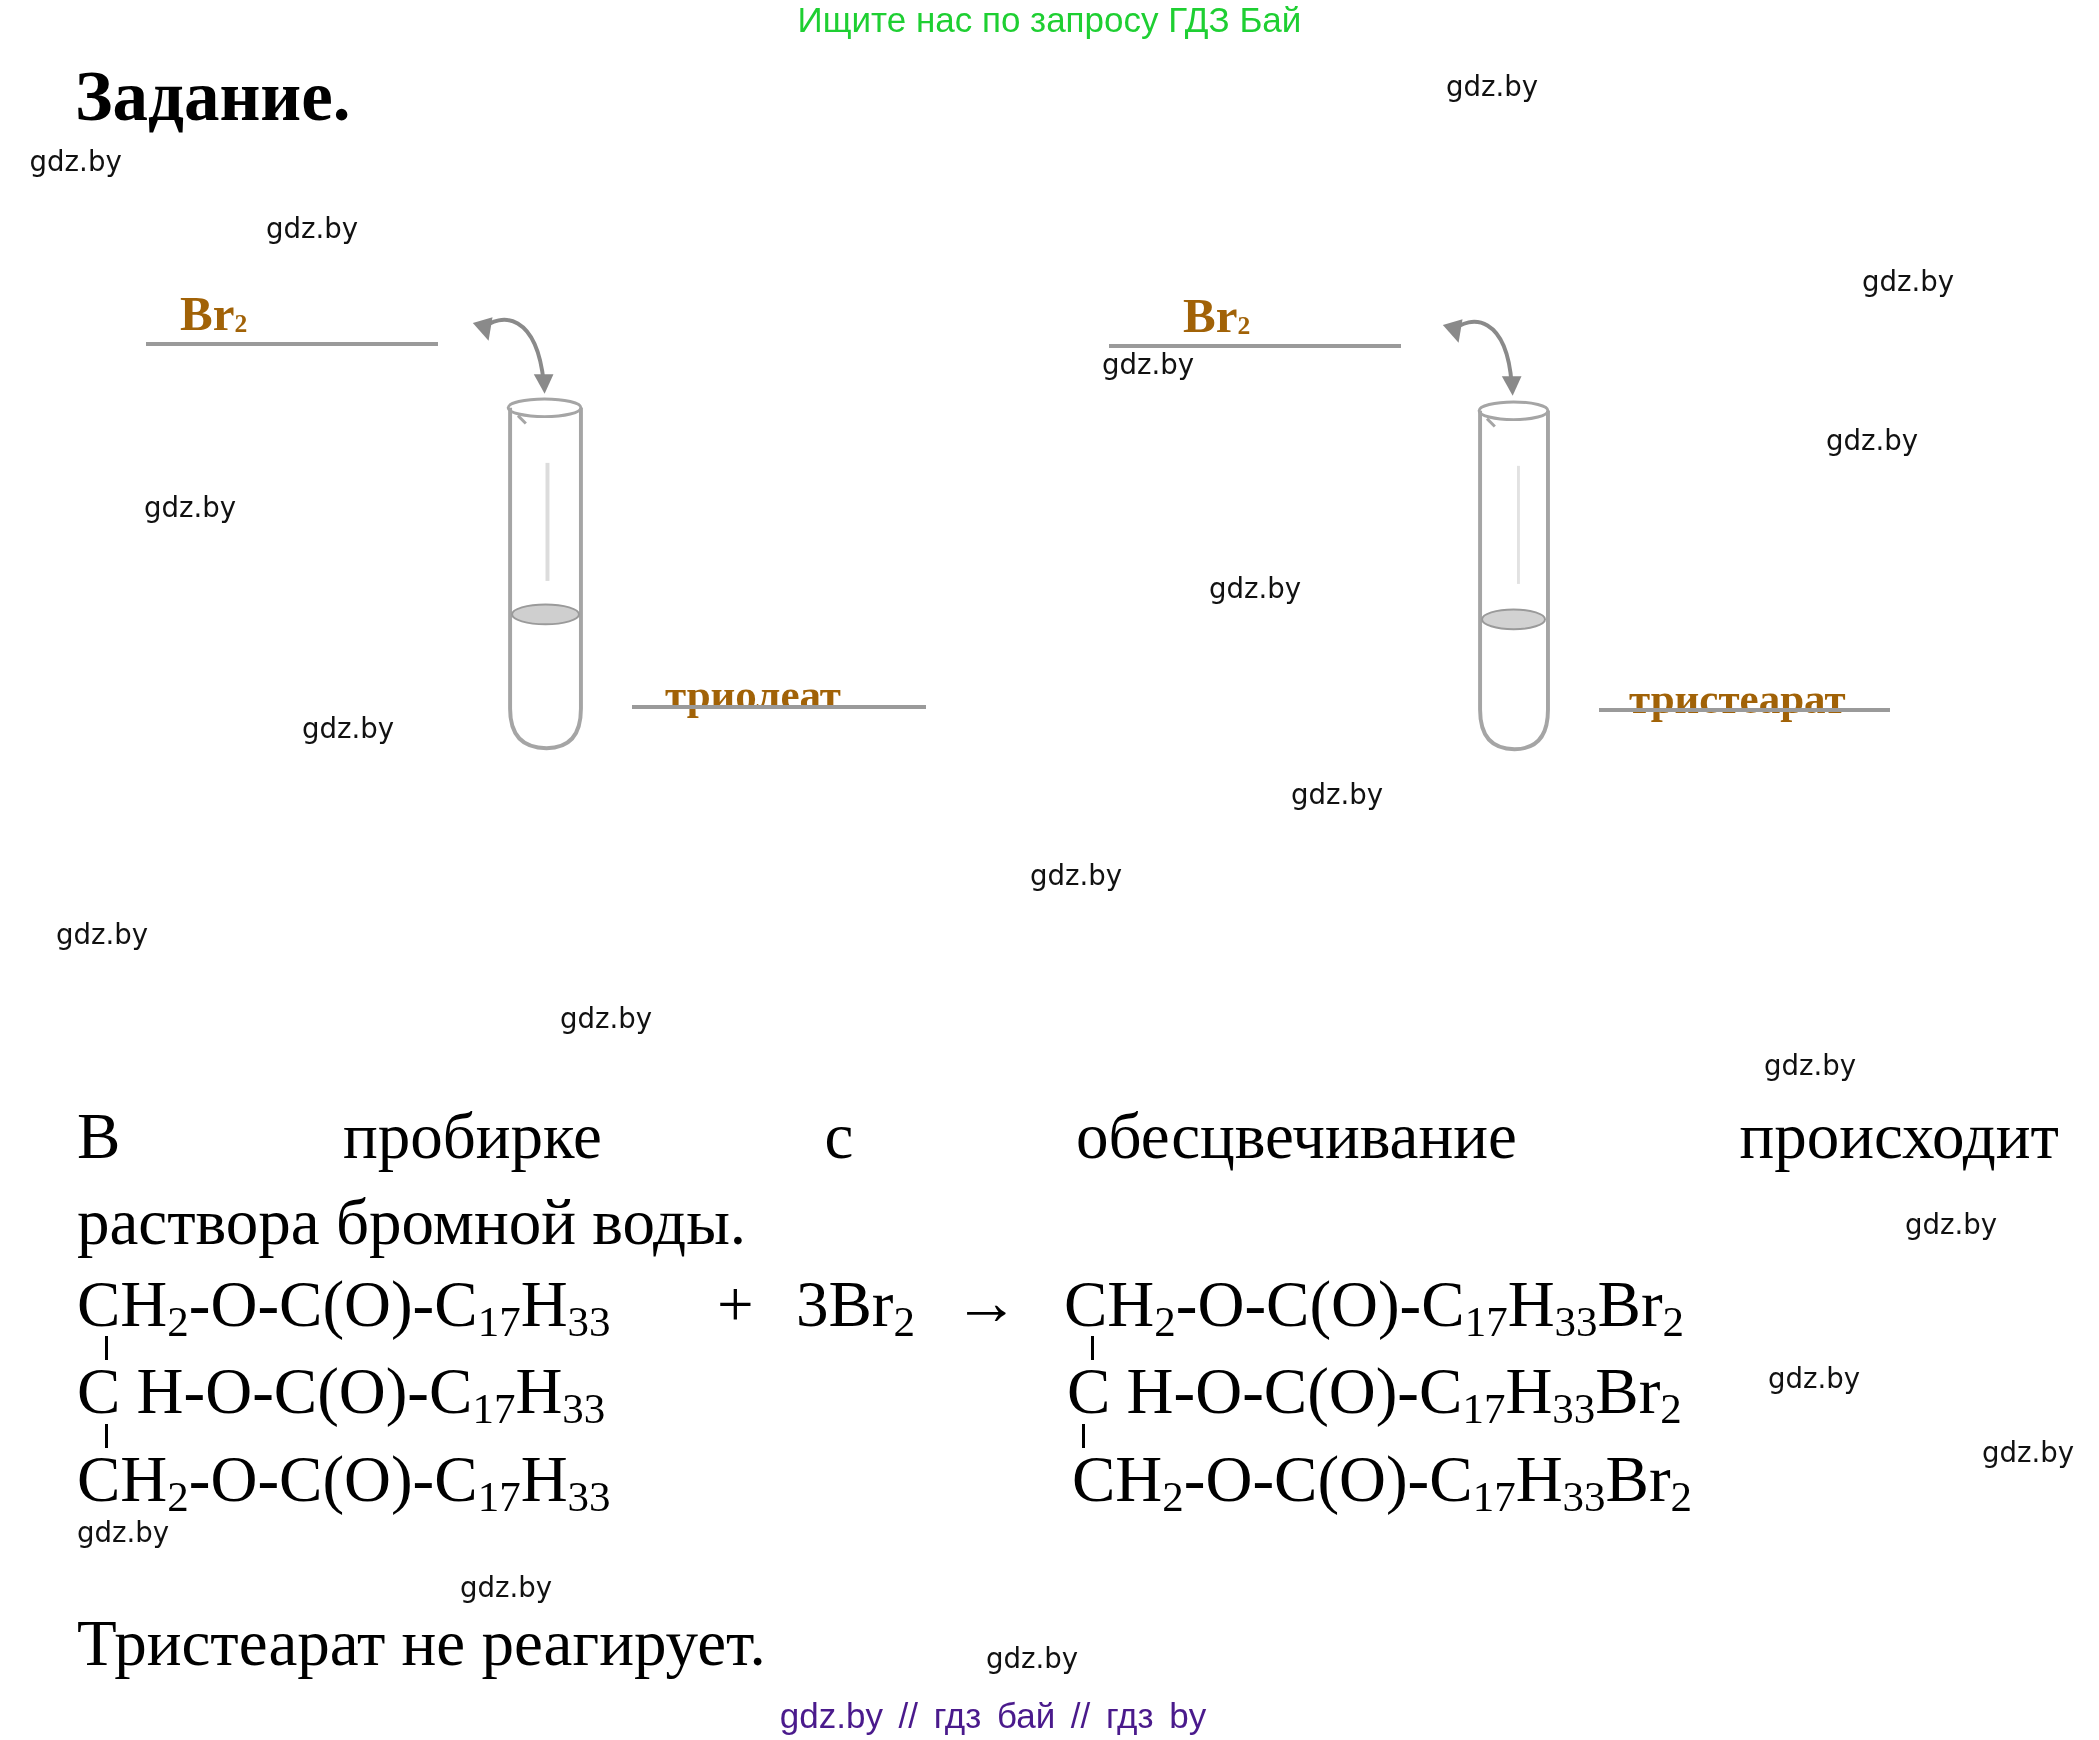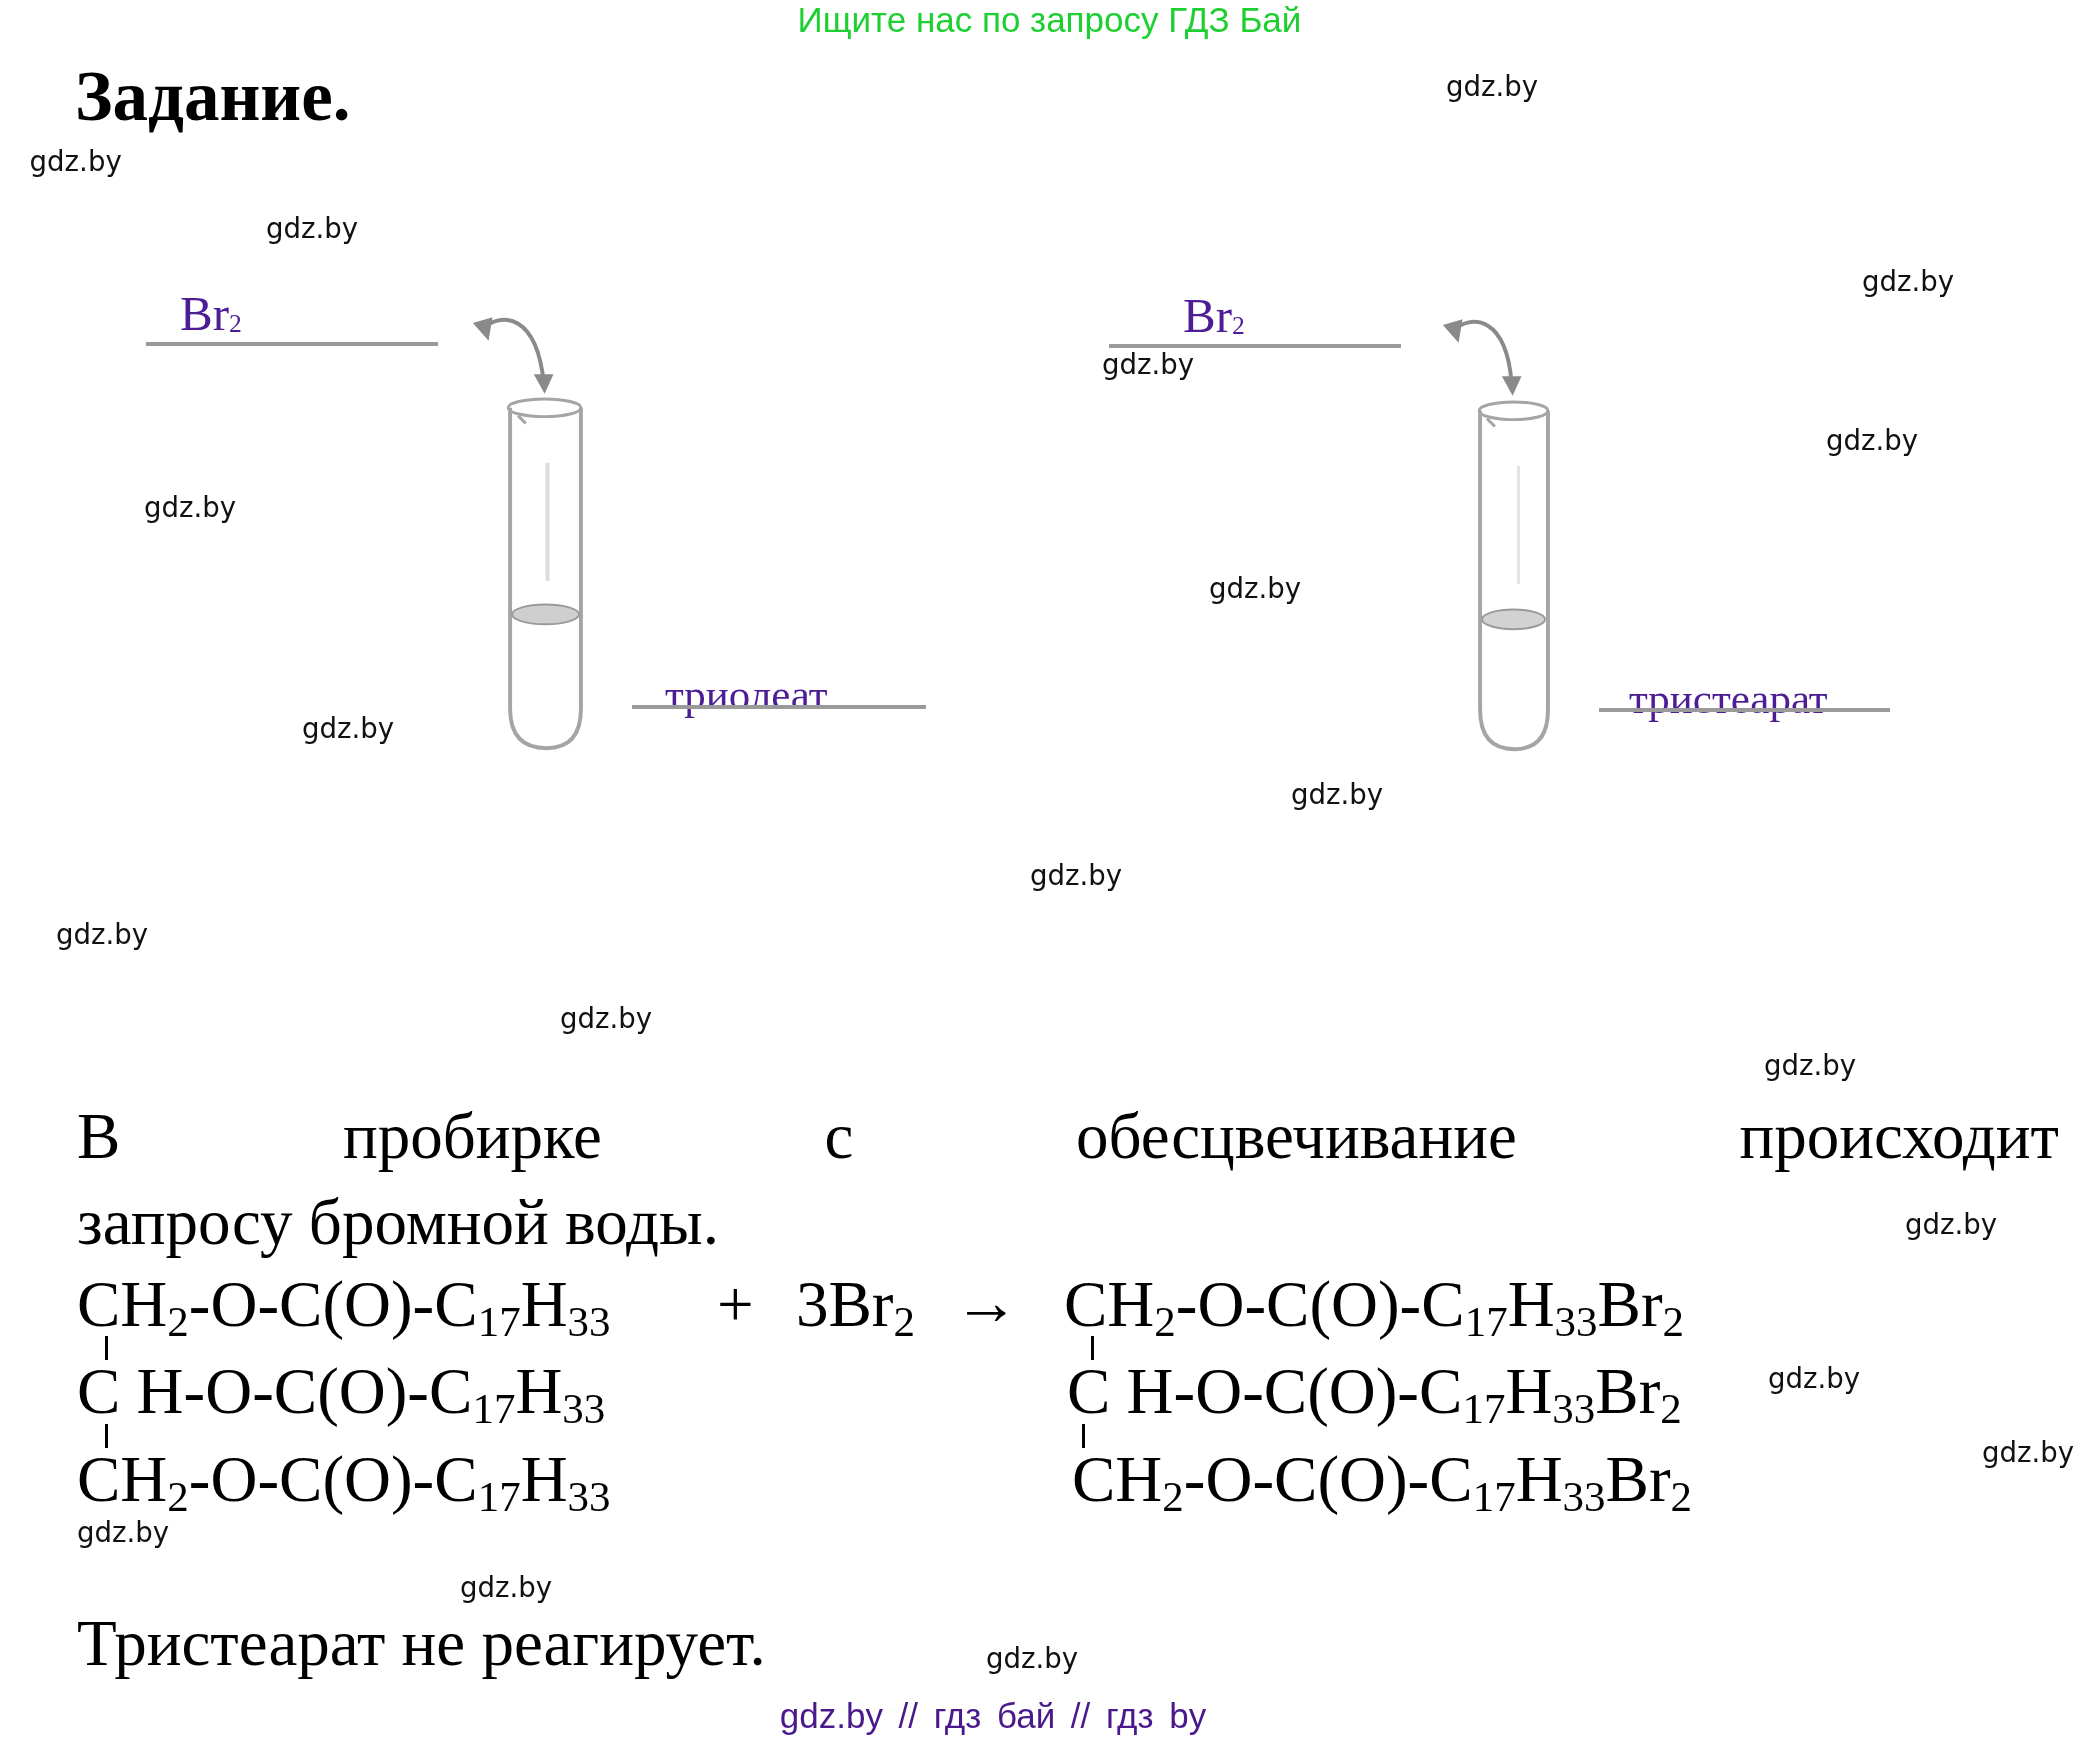--- a/index.html
+++ b/index.html
@@ -1,21 +1,21 @@
 <!DOCTYPE html>
 <html><head>
 <meta charset="utf-8">
 <style>
   html, body { margin:0; padding:0; background:#ffffff; }
   body { width:2099px; height:1741px; position:relative; overflow:hidden; }
   .abs { position:absolute; white-space:nowrap; }
   .header-banner { left:0; width:2099px; top:0; text-align:center; font-family:"Liberation Sans", sans-serif; font-size:35px; line-height:39px; color:#1ecf32; }
   .task-title { left:75px; top:57px; font-family:"Liberation Serif", serif; font-weight:bold; font-size:71px; line-height:79px; color:#000; }
   .wm { font-family:"DejaVu Sans", sans-serif; font-size:27.6px; line-height:31.5px; color:#111; }
-  .diag-label { font-family:"Liberation Serif", serif; font-weight:normal; color:#4c1d95; }
+  .diag-label { font-family:"Liberation Serif", serif; font-weight:bold; color:#a16207; }
   .br { font-size:49px; line-height:55px; }
   .br sub { font-size:25.6px; vertical-align:baseline; position:relative; top:2px; }
   .substance { font-size:43px; line-height:49px;margin-top:14px; }
   .uline { position:absolute; height:3.9px; background:#9a9a9a; }
   .body-text { font-family:"Liberation Serif", serif; font-size:65px; line-height:75px; color:#000; }
   .justify-line { left:77px; width:1982px; display:flex; justify-content:space-between; }
   .eq { font-family:"Liberation Serif", serif; font-size:65px; line-height:75px; color:#000; }
   .eq sub { font-size:43px; vertical-align:baseline; position:relative; top:9.9px; }
   .bond { position:absolute; width:3px; height:23.6px; background:#000; }
   .footer { left:0; width:1986px; top:1696px; text-align:center; font-family:"Liberation Sans", sans-serif; font-size:35px; line-height:39px; color:#4a1a8c; word-spacing:5.9px; }
@@ -72,21 +72,21 @@
   <div class="uline" style="left:1599px; top:708px; width:291px;"></div>
 </div>
 
 <div class="abs body-text justify-line" style="top:1099px;">
   <span>В</span>
   <span>пробирке</span>
   <span>с</span>
   <span>обесцвечивание</span>
   <span>происходит</span>
 </div>
-<div class="abs body-text" style="left:77px; top:1185px;">запросу бромной воды.</div>
+<div class="abs body-text" style="left:77px; top:1185px;">раствора бромной воды.</div>
 
 <div class="abs eq" style="left:77px; top:1267px;"><span>CH</span><sub>2</sub><span>-O-C(O)-C</span><sub>17</sub><span>H</span><sub>33</sub></div>
 <div class="abs eq" style="left:77px; top:1354px;"><span>C H</span><span>-O-C(O)-C</span><sub>17</sub><span>H</span><sub>33</sub></div>
 <div class="abs eq" style="left:77px; top:1442px;"><span>CH</span><sub>2</sub><span>-O-C(O)-C</span><sub>17</sub><span>H</span><sub>33</sub></div>
 <div class="bond" style="left:105px; top:1336px;"></div>
 <div class="bond" style="left:105px; top:1424px;"></div>
 
 <div class="abs eq" style="left:717px; top:1267px;">+</div>
 <div class="abs eq" style="left:796px; top:1267px;"><span>3Br</span><sub>2</sub></div>
 <div class="abs eq" style="left:954px; top:1265px;">→</div>

